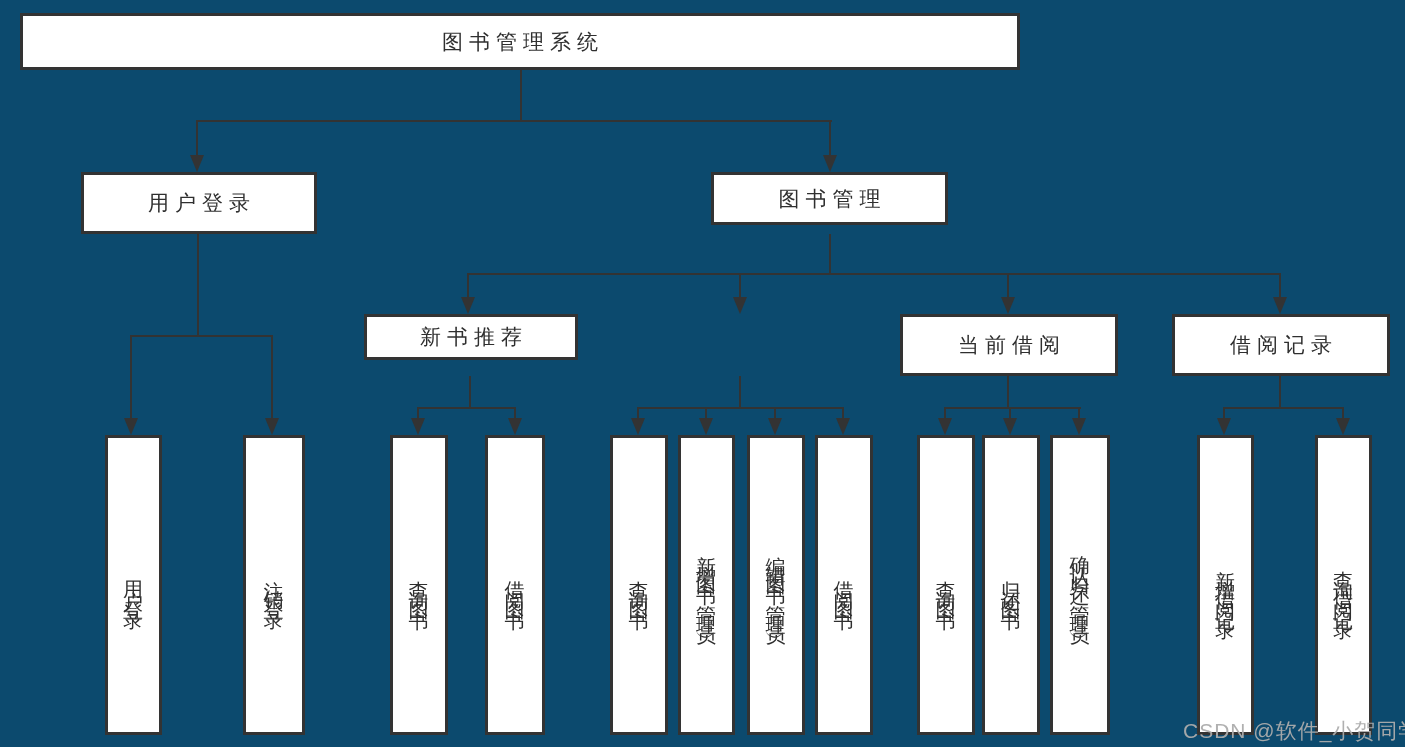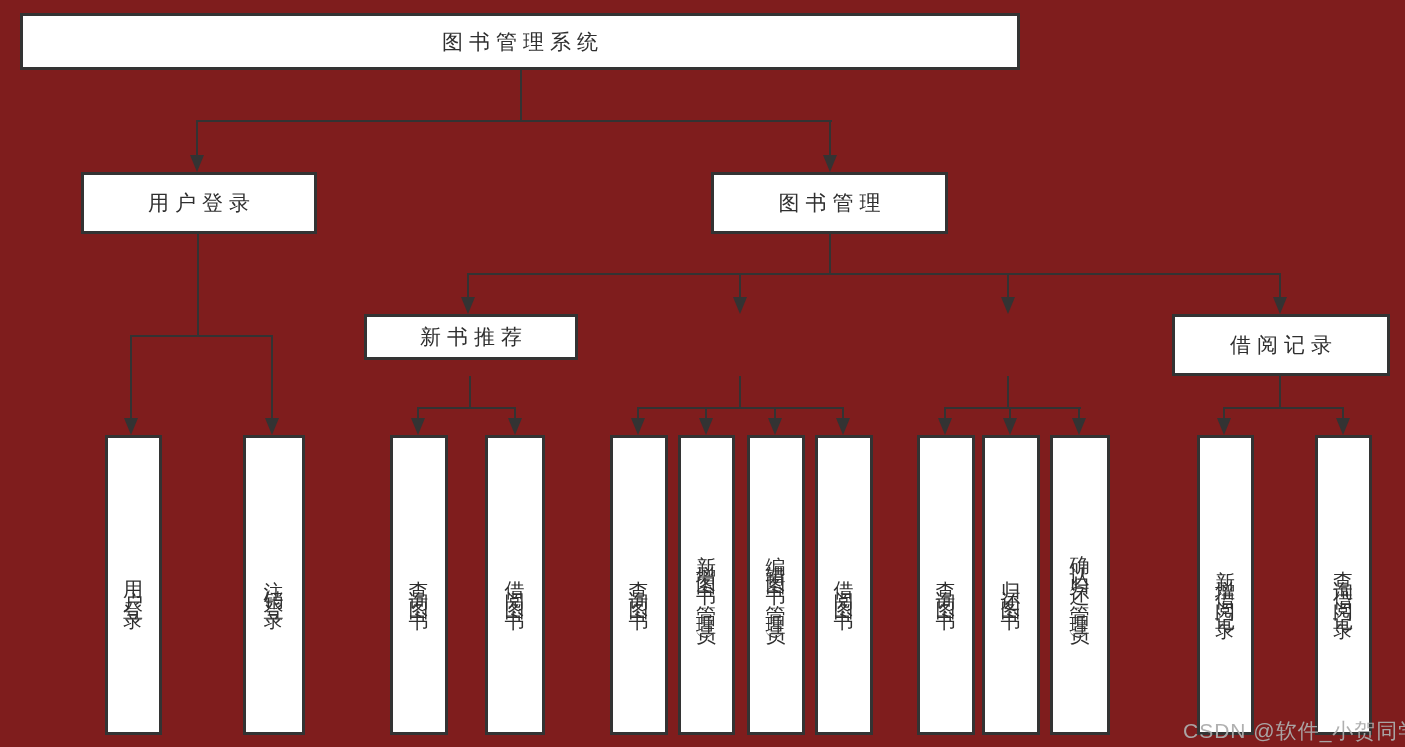--- a/index.html
+++ b/index.html
@@ -1,17 +1,17 @@
 <!DOCTYPE html>
 <html><head>
 <meta charset="utf-8">
 <style>
   html,body{margin:0;padding:0;background:#ffffff;}
   #canvas{
-    position:relative;width:1405px;height:747px;background:#7f1d1d;overflow:hidden;
+    position:relative;width:1405px;height:747px;background:#0c4a6e;overflow:hidden;
     font-family:"Liberation Sans","DejaVu Sans",sans-serif;color:#2f2f2f;
   }
   .node{
     position:absolute;background:#ffffff;border:3px solid #333333;
     display:flex;align-items:center;justify-content:center;box-sizing:border-box;
   }
   .hlabel{font-size:21px;letter-spacing:6px;white-space:nowrap;text-indent:6px;}
   .leaf{position:absolute;top:435px;height:300px;}
   .vlabel{
     writing-mode:vertical-rl;text-orientation:mixed;
@@ -36,29 +36,32 @@
 <div id="canvas">
 
   <div class="node" style="left:20px;top:13px;width:1000px;height:57px;">
     <span class="hlabel">图书管理系统</span>
   </div>
 
   <div class="node" style="left:81px;top:172px;width:236px;height:62px;">
     <span class="hlabel">用户登录</span>
   </div>
 
-  <div class="node" style="left:711px;top:172px;width:237px;height:62px;">
+  <div class="node" style="left:711px;top:172px;width:237px;height:53px;">
     <span class="hlabel">图书管理</span>
   </div>
 
   <div class="node" style="left:364px;top:314px;width:214px;height:46px;">
     <span class="hlabel">新书推荐</span>
   </div>
 
 
+  <div class="node" style="left:900px;top:314px;width:218px;height:62px;">
+    <span class="hlabel">当前借阅</span>
+  </div>
 
   <div class="node" style="left:1172px;top:314px;width:218px;height:62px;align-items:center;">
     <span class="hlabel">借阅记录</span>
   </div>
 
   <div class="node leaf" style="left:105px;width:57px;">
     <span class="vlabel">用户登录</span>
   </div>
   <div class="node leaf" style="left:243px;width:62px;">
     <span class="vlabel">注销登录</span>

